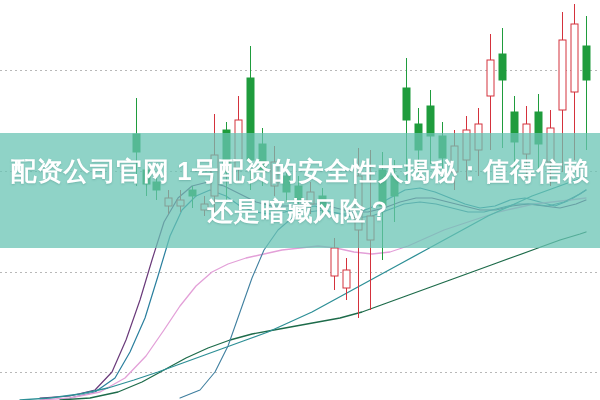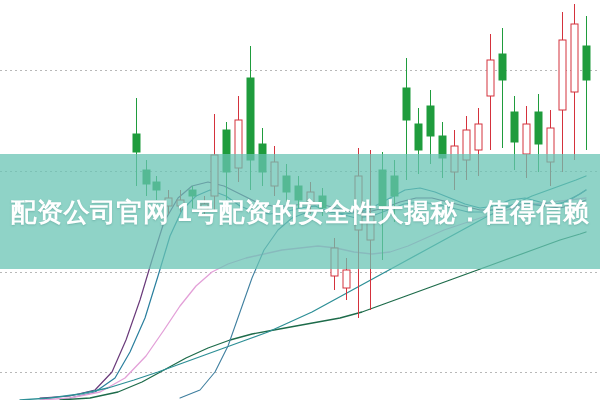--- a/index.html
+++ b/index.html
@@ -19,21 +19,21 @@
     position: absolute;
     left: 0;
     top: 0;
     width: 600px;
     height: 400px;
     display: block;
   }
   #title-band {
     position: absolute;
     left: 0;
-    top: 154px;
+    top: 133px;
     width: 600px;
     height: 115px;
     background: rgba(104, 196, 180, 0.74);
     box-sizing: border-box;
     display: flex;
     flex-direction: column;
     align-items: center;
     justify-content: center;
   }
   .title-line {
@@ -230,15 +230,16 @@
         </g>
         <g>
           <line x1="586.5" x2="586.5" y1="16" y2="150" stroke="#1f9c3d" stroke-width="1"></line>
           <rect x="583" y="46" width="7" height="34" fill="#1f9c3d" stroke="#1f9c3d" stroke-width="1"></rect>
         </g>
       </g>
   </svg>
 
   <div id="title-band">
     <span class="title-line line1">配资公司官网 1号配资的安全性大揭秘：值得信赖</span>
+    <span class="title-line line2">还是暗藏风险？</span>
   </div>
 
 </div>
 
 </body></html>

